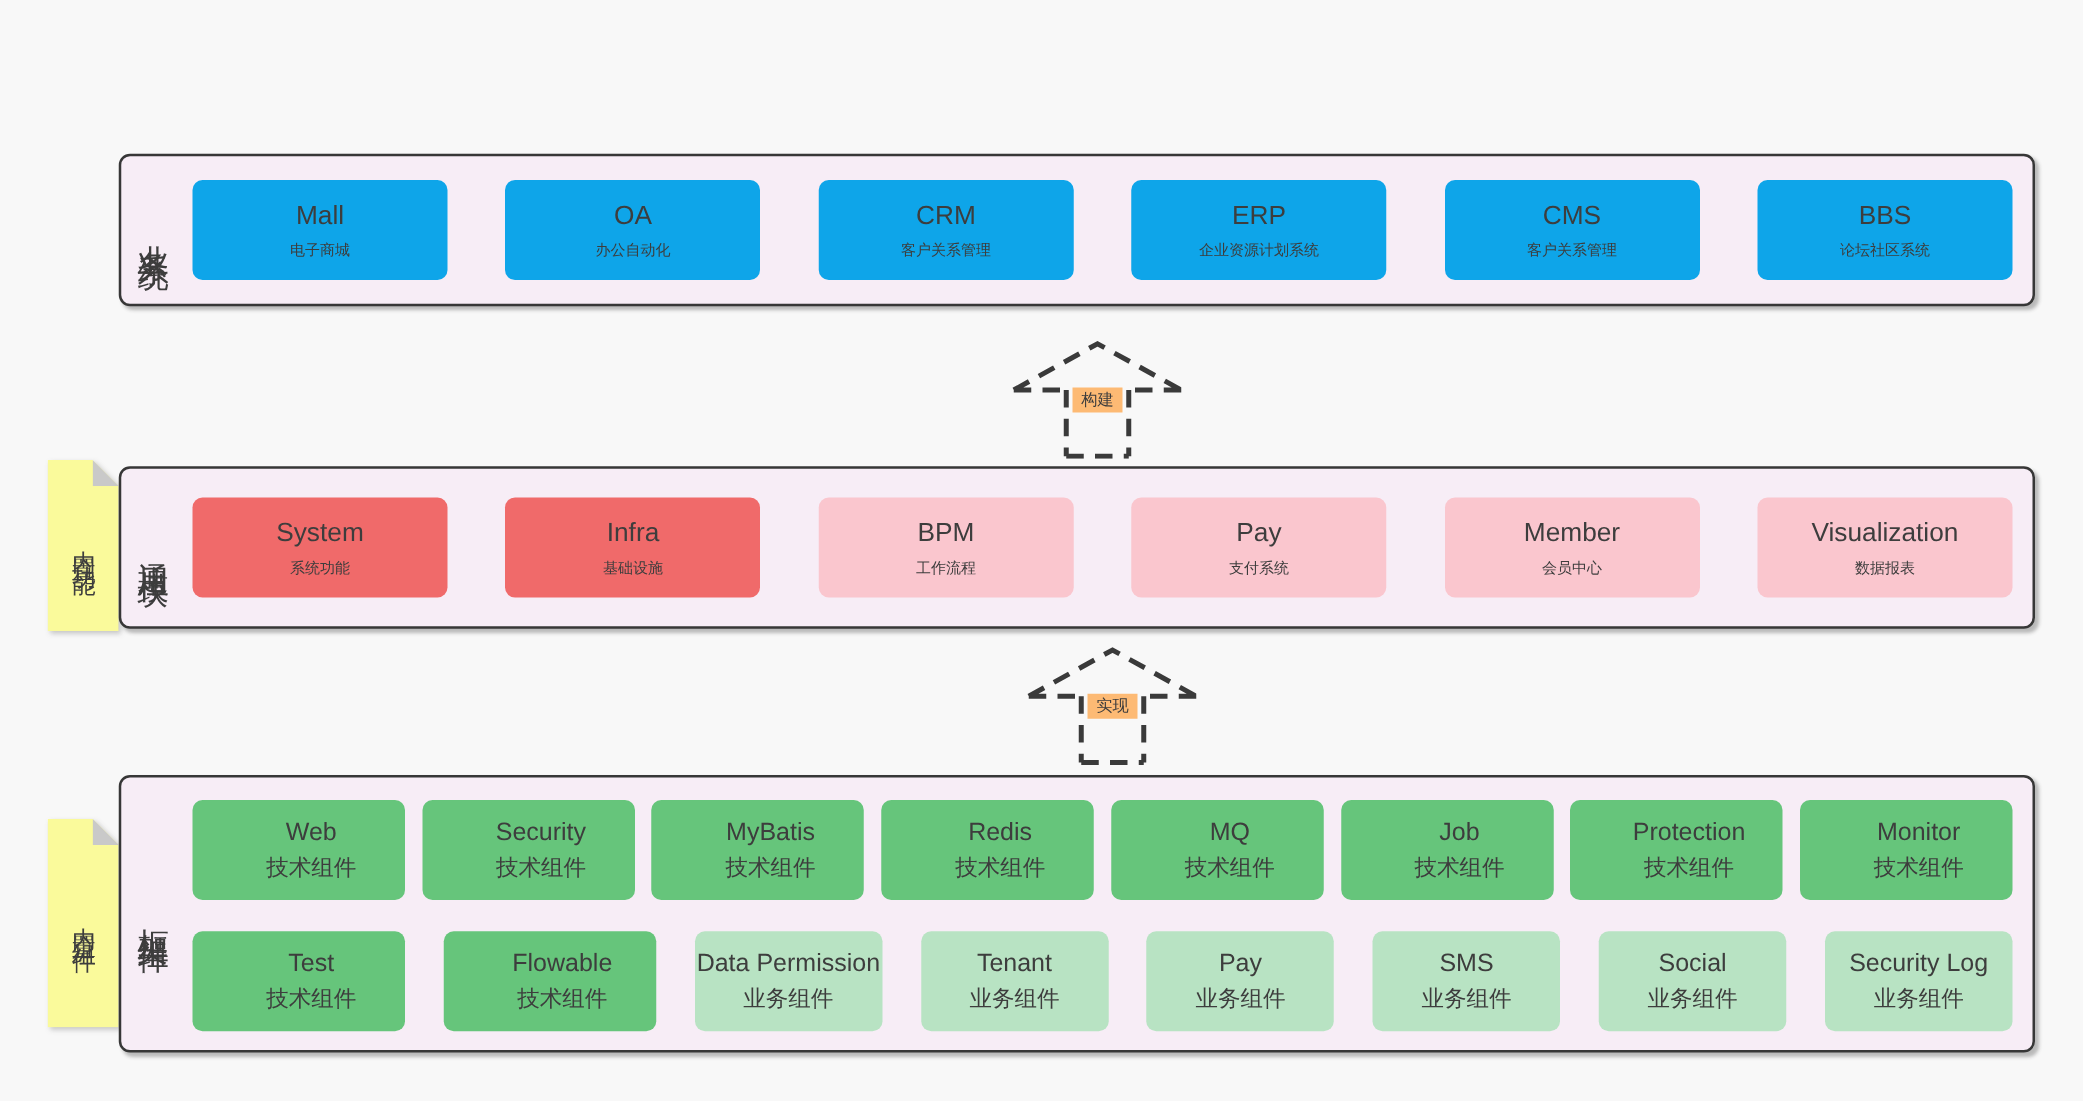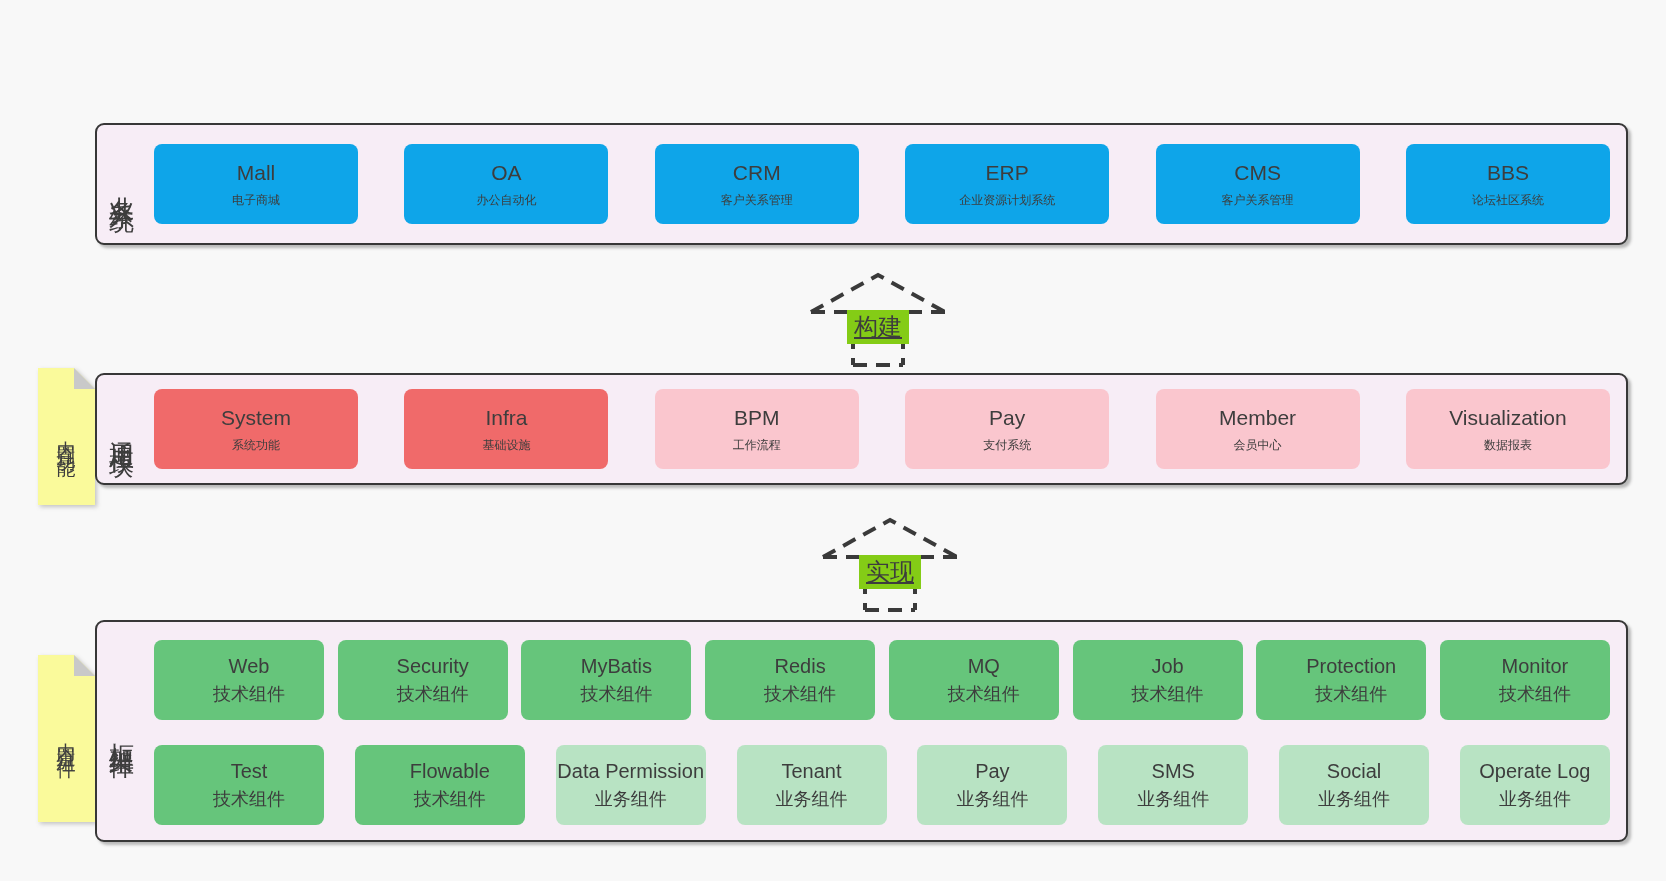--- a/index.html
+++ b/index.html
@@ -11,21 +11,21 @@
     -webkit-font-smoothing:antialiased;
   }
   
   .container{
     position:absolute;left:95px;width:1533px;box-sizing:border-box;
     background:#f7edf6;border:2px solid #373737;border-radius:9px;
     box-shadow:3px 3px 3px rgba(40,40,40,.30);
     z-index:1;
   }
   #sec-business{top:123px;height:122px;}
-  #sec-modules{top:373px;height:112px;}
+  #sec-modules{top:373px;height:130px;}
   #sec-components{top:620px;height:222px;}
 
   .vlabel{
     position:absolute;left:12px;top:50%;transform:translateY(-50%);
     writing-mode:vertical-rl;text-orientation:upright;
     font-size:25px;letter-spacing:4px;line-height:1;color:#3d3d3d;
     white-space:nowrap;
   }
 
   .row{
@@ -74,23 +74,22 @@
     position:absolute;left:50%;top:50%;transform:translate(-50%,-50%);
     writing-mode:vertical-rl;text-orientation:upright;
     font-size:19px;letter-spacing:6px;line-height:1;white-space:nowrap;
   }
 
   
   .arrow{position:absolute;z-index:1;}
   .arrow path{fill:none;stroke:#3a3a3a;stroke-width:4;stroke-dasharray:14 9;}
   .arrow-label{
     position:absolute;transform:translateX(-50%);
-    background:#84cc16;padding:1px 7px;font-size:24px;z-index:2;
+    background:#fdba74;padding:1px 7px;font-size:13px;z-index:2;
     color:#3d3d3d;
-    text-decoration:underline;
   }
 </style>
 </head>
 <body>
 
 <div class="note" id="note-modules">
   <div class="note-bg"></div>
   <div class="note-fold"></div>
   <div class="ntext">内置功能</div>
 </div>
@@ -229,17 +228,17 @@
     </div>
     <div class="box small green-light">
       <span class="en">SMS</span>
       <span class="zh">业务组件</span>
     </div>
     <div class="box small green-light">
       <span class="en">Social</span>
       <span class="zh">业务组件</span>
     </div>
     <div class="box small green-light">
-      <span class="en">Operate Log</span>
+      <span class="en">Security Log</span>
       <span class="zh">业务组件</span>
     </div>
   </div>
 </div>
 
 </body></html>

